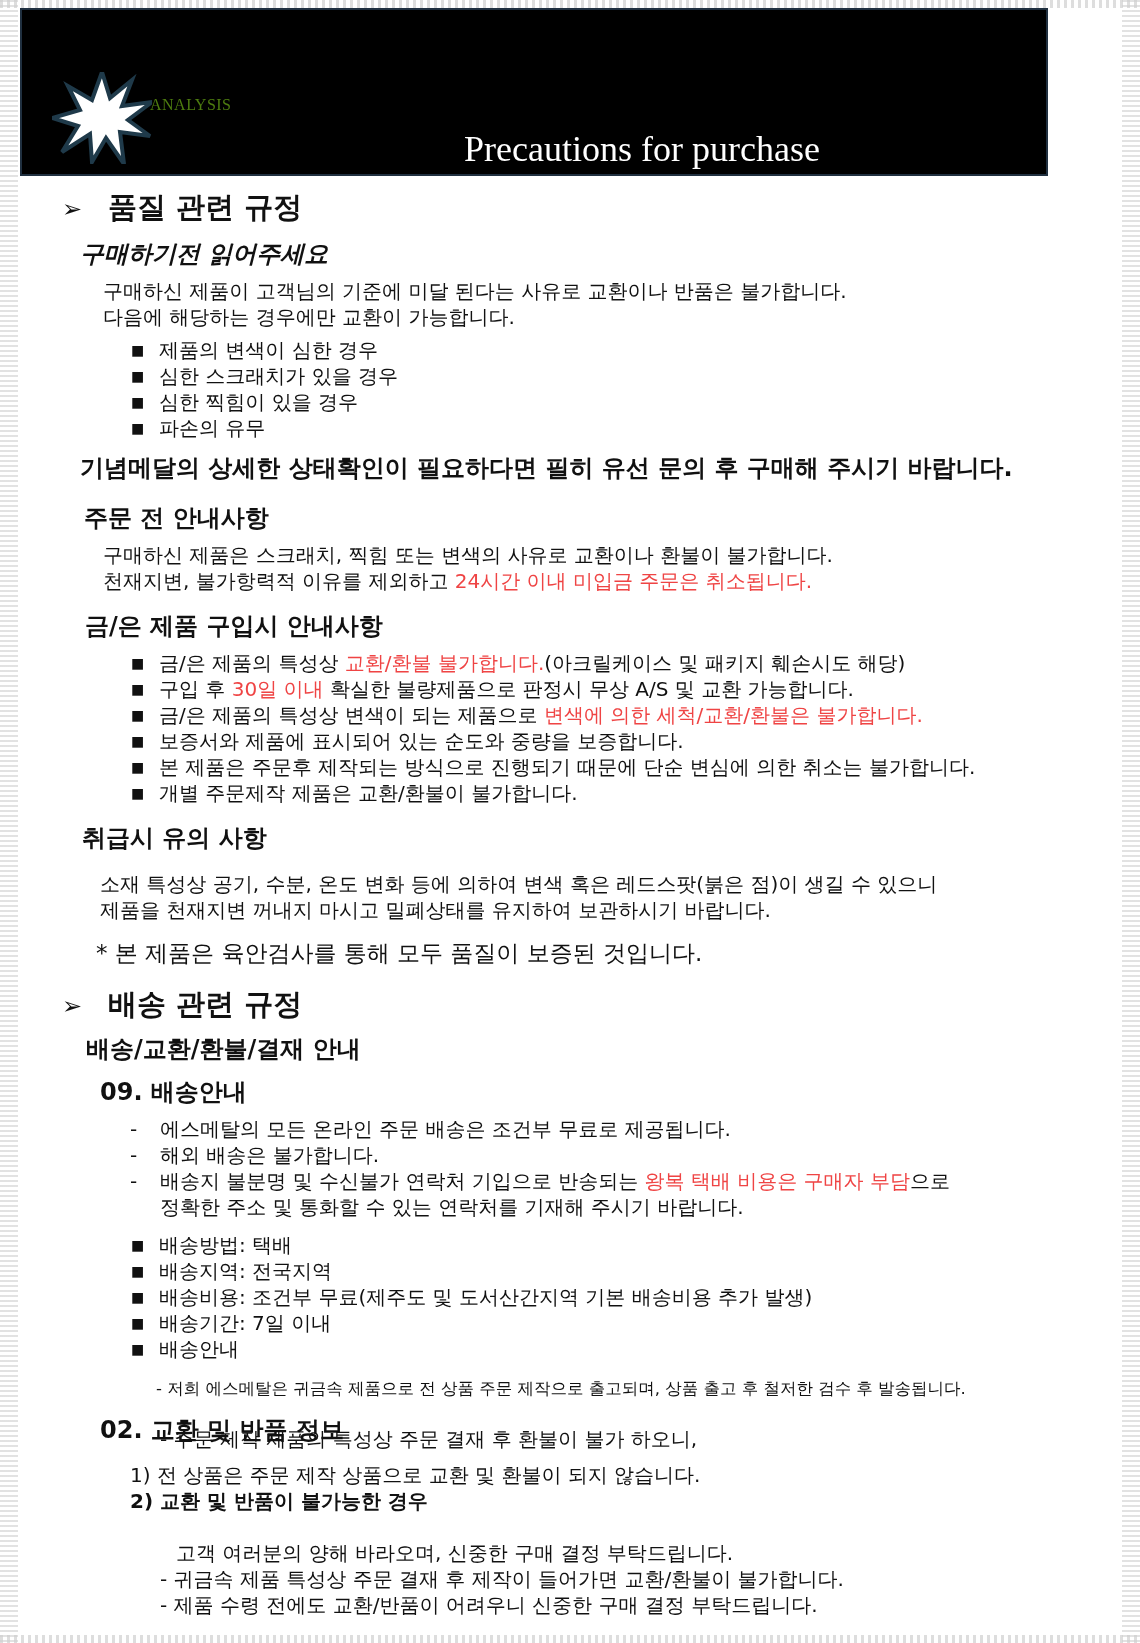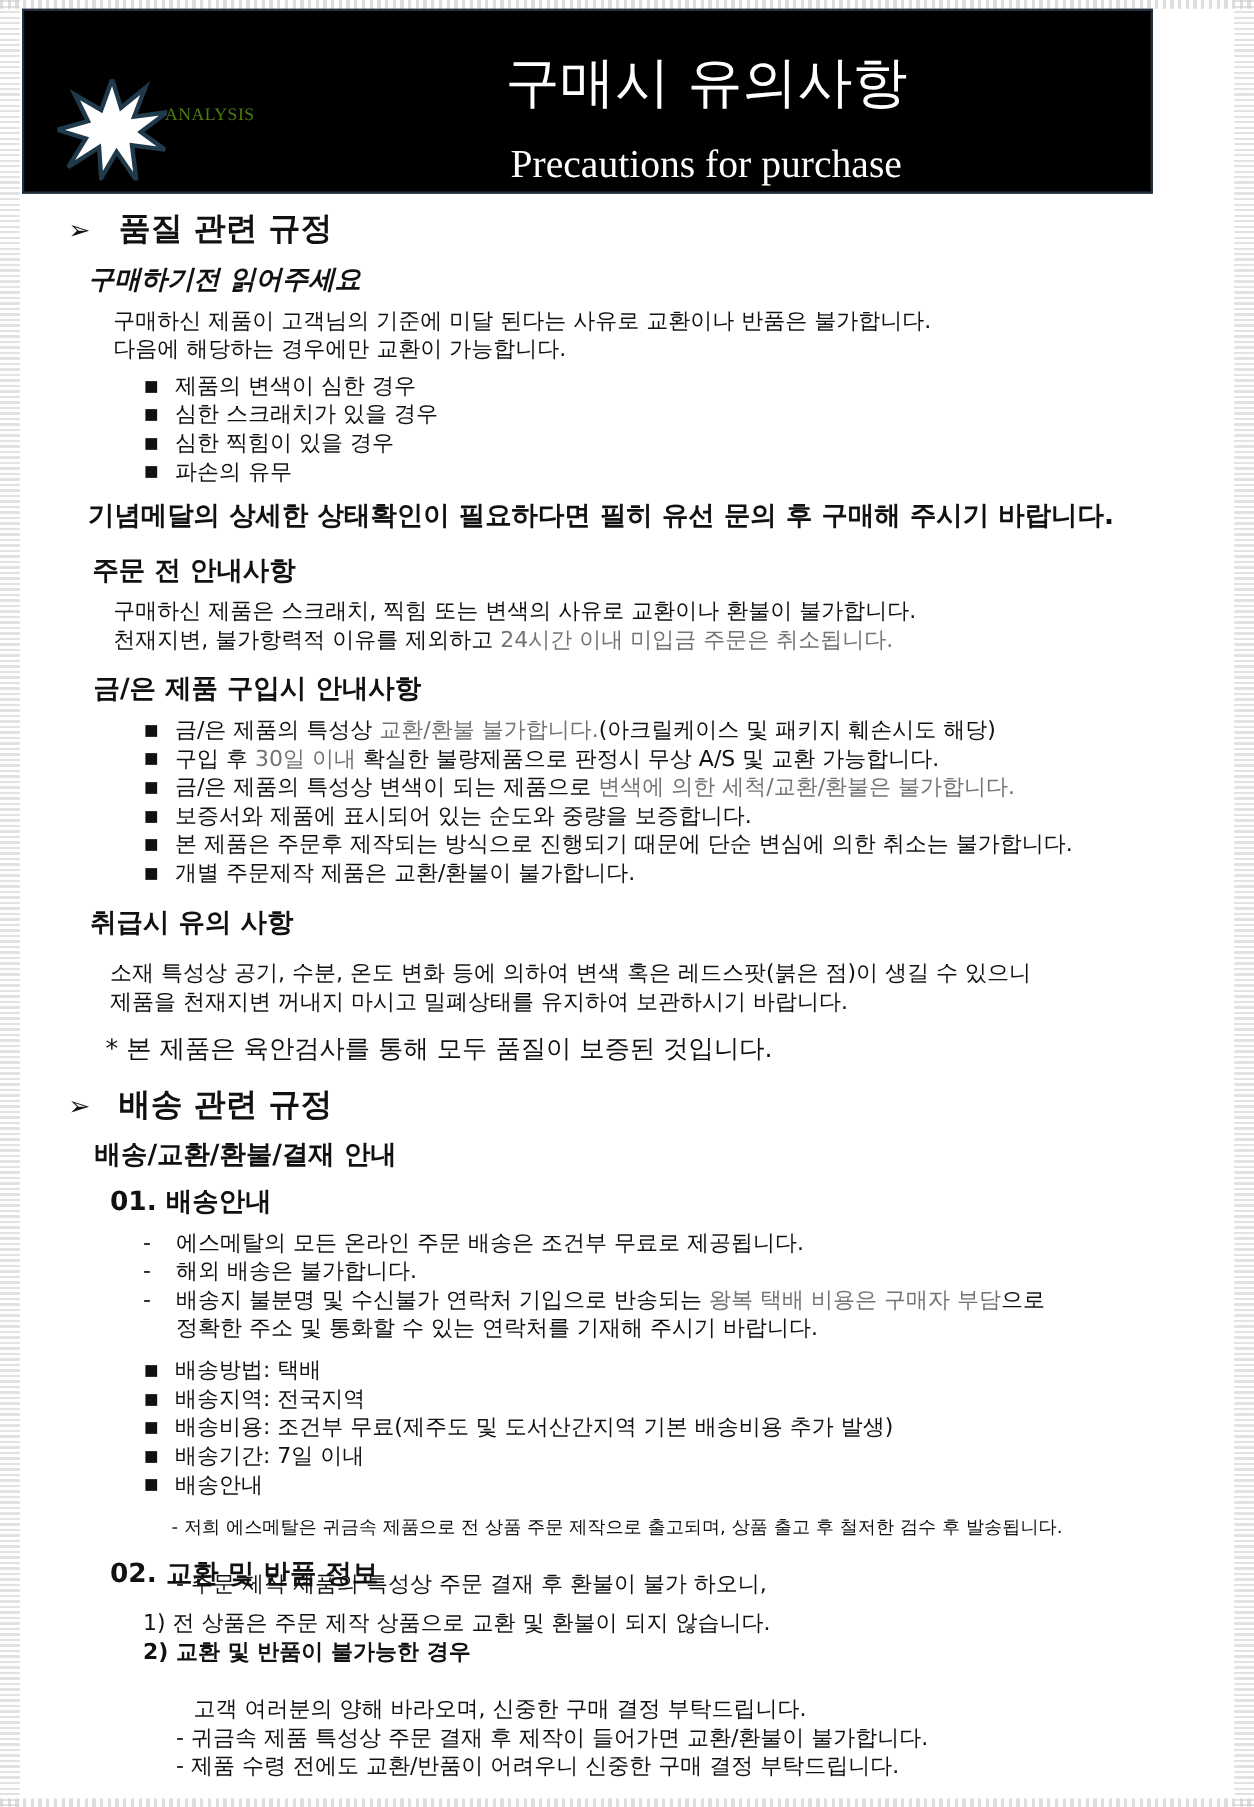--- a/index.html
+++ b/index.html
@@ -43,39 +43,38 @@
   }
 
   .content { position: absolute; left: 0; top: 0; width: 1140px; }
   .abs { position: absolute; white-space: nowrap; }
   .h1 { font-size: 29px; font-weight: bold; }
   .h1 .arrow { display: inline-block; width: 46px; font-size: 24px; font-weight: normal; }
   .h2 { font-size: 24px; font-weight: bold; }
   .notice { font-size: 24px; font-weight: bold; }
   .p { font-size: 20px; line-height: 26px; }
   .small { font-size: 16.5px; }
-  .red { color: #737373; }
+  .red { color: #ef4444; }
   .bul { display: inline-block; width: 28px; font-size: 14px; vertical-align: 2px; }
   .dash { display: inline-block; width: 30px; }
   .note { font-size: 23px; }
 </style>
 </head>
 <body>
 
 <div class="wavy-top"></div>
 <div class="wavy-bottom"></div>
 <div class="wavy-left"></div>
 <div class="wavy-right"></div>
 
 <div class="banner">
   <svg class="burst" viewBox="0 0 100 92">
     <polygon points="50,0 58,26 80,8 70,34 100,30 76,48 98,64 68,60 72,92 54,66 40,90 38,62 10,80 26,54 0,46 28,38 16,14 40,28" fill="#fff" stroke="#1f3a4a" stroke-width="4" stroke-linejoin="miter"></polygon>
   </svg>
   <div class="analysis">ANALYSIS</div>
-  <div class="title-ko">구매시 유의사항</div>
   <div class="title-en">Precautions for purchase</div>
 </div>
 
 <div class="content">
 
   <div class="abs h1" style="left:62px; top:188px;">
     <span class="arrow">➢</span><span>품질 관련 규정</span>
   </div>
   <div class="abs h2" style="left:80px; top:238px;font-style:italic;">구매하기전 읽어주세요</div>
   <div class="abs p" style="left:103px; top:278px;">구매하신 제품이 고객님의 기준에 미달 된다는 사유로 교환이나 반품은 불가합니다.</div>
@@ -104,21 +103,21 @@
   <div class="abs p" style="left:100px; top:871px;">소재 특성상 공기, 수분, 온도 변화 등에 의하여 변색 혹은 레드스팟(붉은 점)이 생길 수 있으니</div>
   <div class="abs p" style="left:100px; top:897px;">제품을 천재지변 꺼내지 마시고 밀폐상태를 유지하여 보관하시기 바랍니다.</div>
 
   <div class="abs note" style="left:96px; top:938px;">* 본 제품은 육안검사를 통해 모두 품질이 보증된 것입니다.</div>
 
   <div class="abs h1" style="left:62px; top:985px;">
     <span class="arrow">➢</span><span>배송 관련 규정</span>
   </div>
   <div class="abs h2" style="left:86px; top:1033px;">배송/교환/환불/결재 안내</div>
 
-  <div class="abs h2" style="left:100px; top:1076px;">01. 배송안내</div>
+  <div class="abs h2" style="left:100px; top:1076px;">09. 배송안내</div>
   <div class="abs p" style="left:130px; top:1116px;"><span class="dash">-</span><span>에스메탈의 모든 온라인 주문 배송은 조건부 무료로 제공됩니다.</span></div>
   <div class="abs p" style="left:130px; top:1142px;"><span class="dash">-</span><span>해외 배송은 불가합니다.</span></div>
   <div class="abs p" style="left:130px; top:1168px;"><span class="dash">-</span><span>배송지 불분명 및 수신불가 연락처 기입으로 반송되는 </span><span class="red">왕복 택배 비용은 구매자 부담</span><span>으로</span></div>
   <div class="abs p" style="left:160px; top:1194px;">정확한 주소 및 통화할 수 있는 연락처를 기재해 주시기 바랍니다.</div>
 
   <div class="abs p" style="left:131px; top:1232px;"><span class="bul">■</span><span>배송방법: 택배</span></div>
   <div class="abs p" style="left:131px; top:1258px;"><span class="bul">■</span><span>배송지역: 전국지역</span></div>
   <div class="abs p" style="left:131px; top:1284px;"><span class="bul">■</span><span>배송비용: 조건부 무료(제주도 및 도서산간지역 기본 배송비용 추가 발생)</span></div>
   <div class="abs p" style="left:131px; top:1310px;"><span class="bul">■</span><span>배송기간: 7일 이내</span></div>
   <div class="abs p" style="left:131px; top:1336px;"><span class="bul">■</span><span>배송안내</span></div>

